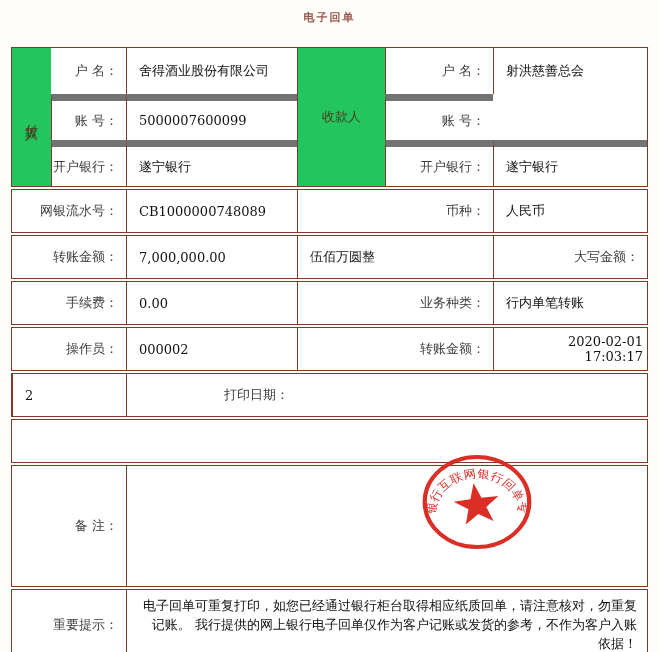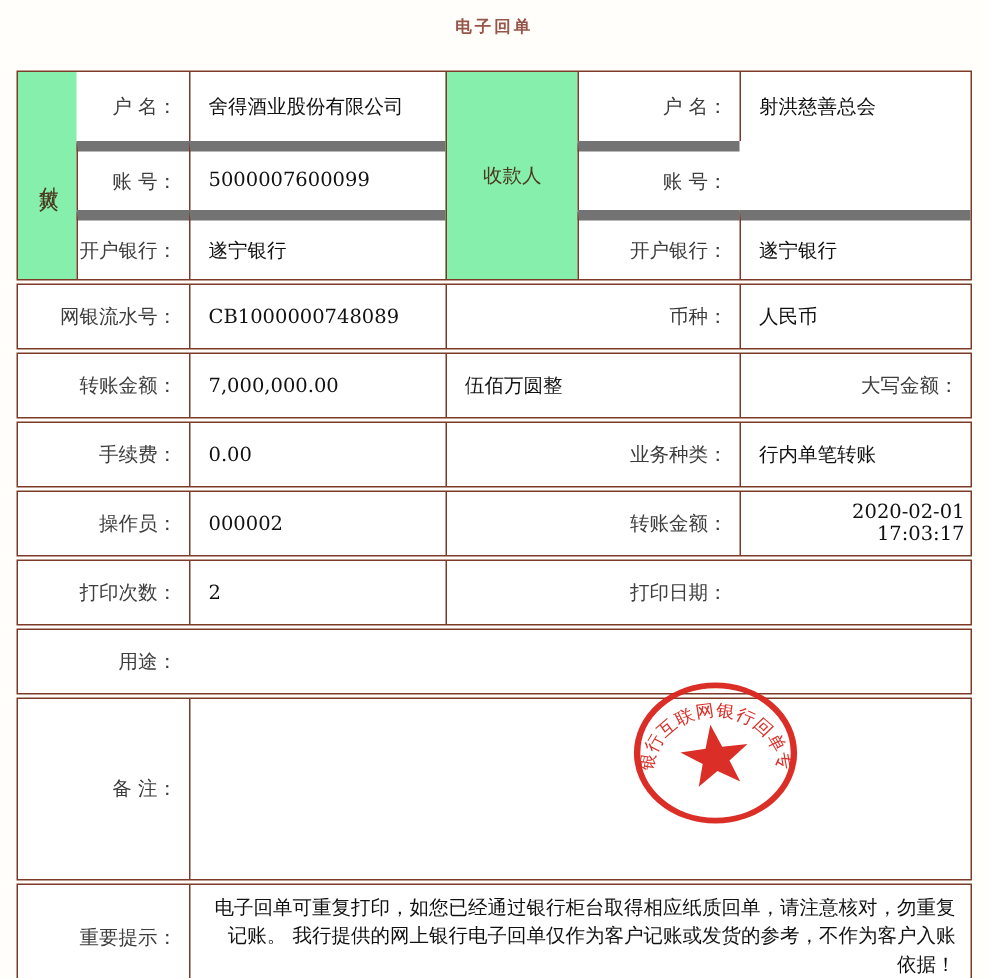--- a/index.html
+++ b/index.html
@@ -41,21 +41,21 @@
   .cell{
     box-sizing:border-box;
     display:flex;
     align-items:center;
     font-size:13px;
     color:#141414;
     overflow:hidden;
   }
   .bl{border-left:1px solid #7c3a27;text-align:right;}
   .bt{border-top:7px solid #737373;}
-  .tan{background:#86efac;}
+  .tan{background:#22c55e;}
   .group{justify-content:center;color:#4a3a20;}
   .g1{grid-column:1;grid-row:1/4;}
   .g2{grid-column:4;grid-row:1/4;}
   .vtext{
     writing-mode:vertical-lr;
     text-orientation:upright;
     letter-spacing:2px;
     font-size:13px;
     line-height:1;
   }
@@ -166,27 +166,25 @@
     </div>
 
     <div class="sec sec-row">
       <div class="cell label">操作员：</div>
       <div class="cell value bl">000002</div>
       <div class="cell label bl">转账金额：</div>
       <div class="cell value bl">2020-02-01 17:03:17</div>
     </div>
 
     <div class="sec sec-row">
-      <div class="cell label">打印次数：</div>
       <div class="cell value bl">2</div>
       <div class="cell label bl">打印日期：</div>
     </div>
 
     <div class="sec sec-wide">
-      <div class="cell label">用途：</div>
     </div>
 
     <div class="sec sec-remark">
       <div class="cell label">备 注：</div>
       <div class="cell value bl"></div>
     </div>
 
     <div class="sec sec-notice">
       <div class="cell label">重要提示：</div>
       <div class="cell value bl notice-text">电子回单可重复打印，如您已经通过银行柜台取得相应纸质回单，请注意核对，勿重复记账。 我行提供的网上银行电子回单仅作为客户记账或发货的参考，不作为客户入账依据！</div>

